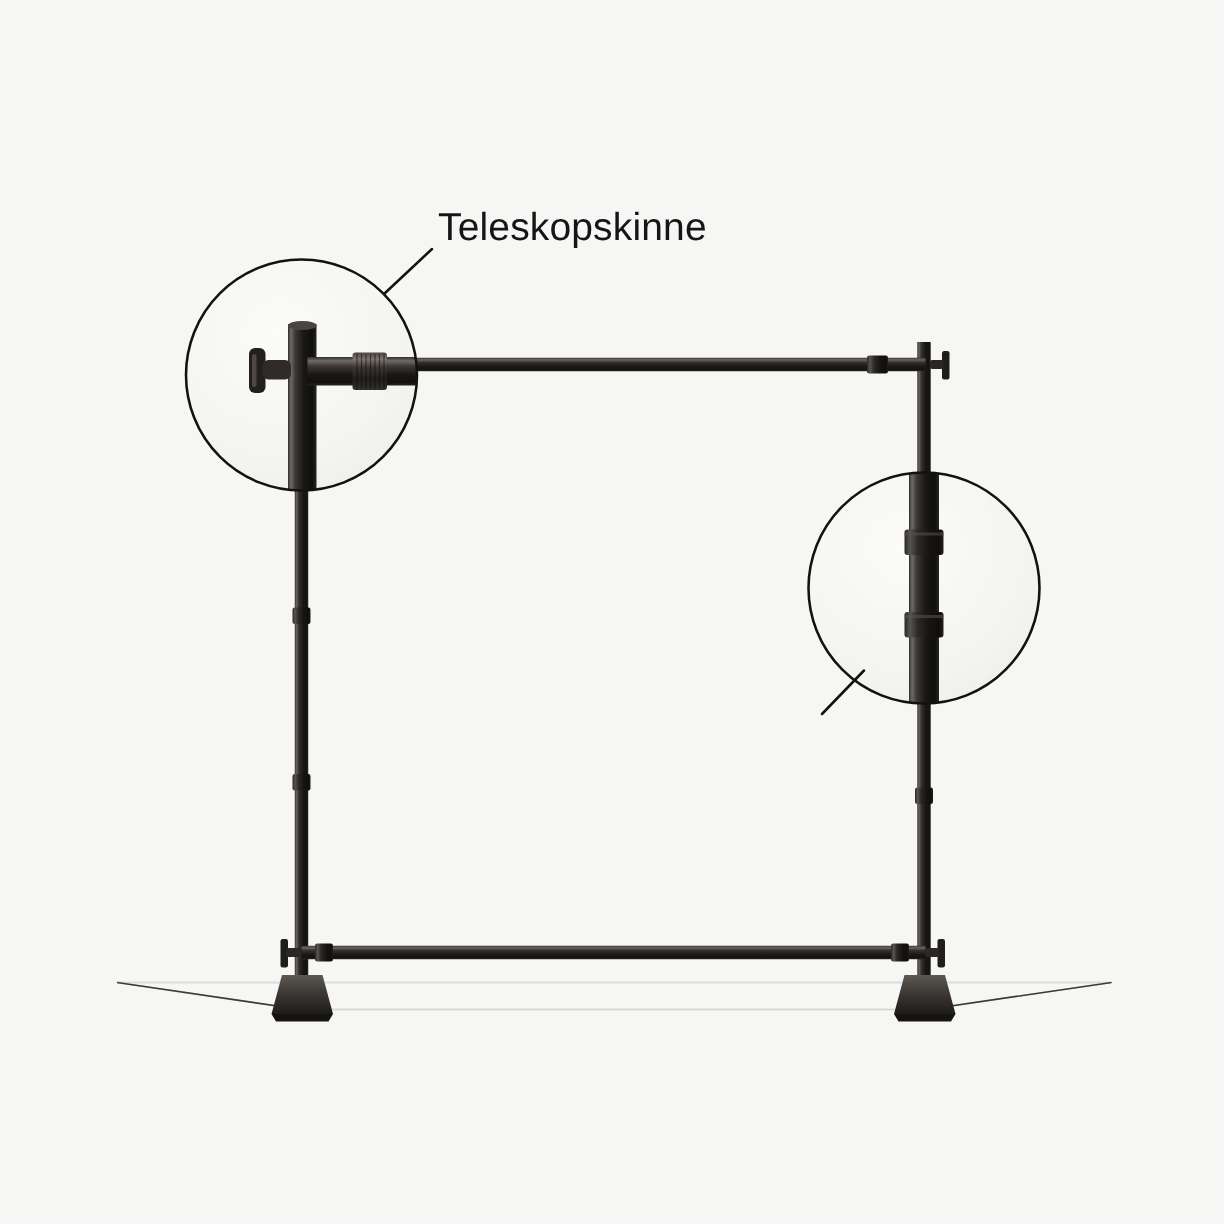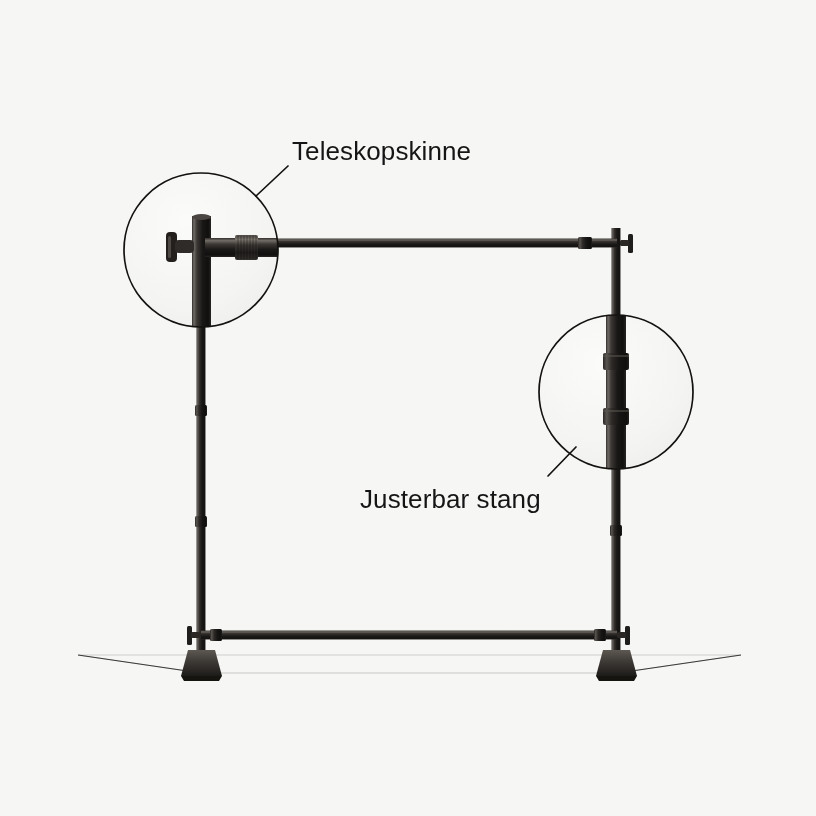--- a/index.html
+++ b/index.html
@@ -220,15 +220,14 @@
           <rect x="603" y="410" width="26" height="2" fill="#5a554f" opacity="0.55"></rect>
         </g>
       </g>
       <circle cx="616" cy="392" r="77" fill="none" stroke="#14120f" stroke-width="1.7"></circle>
       <line x1="576" y1="447" x2="548" y2="476" stroke="#14120f" stroke-width="1.7" stroke-linecap="round"></line>
     </g>
   </svg>
 
   <div class="label" id="label-teleskopskinne">Teleskopskinne</div>
 
-  <div class="label" id="label-justerbar">Justerbar stang</div>
 
 </div>
 
 </body></html>

